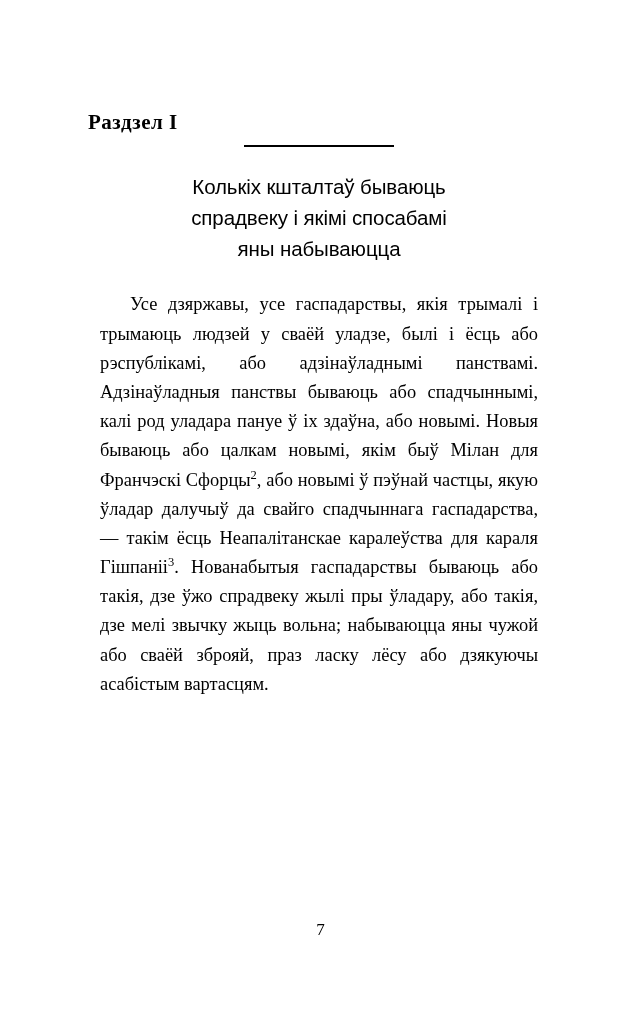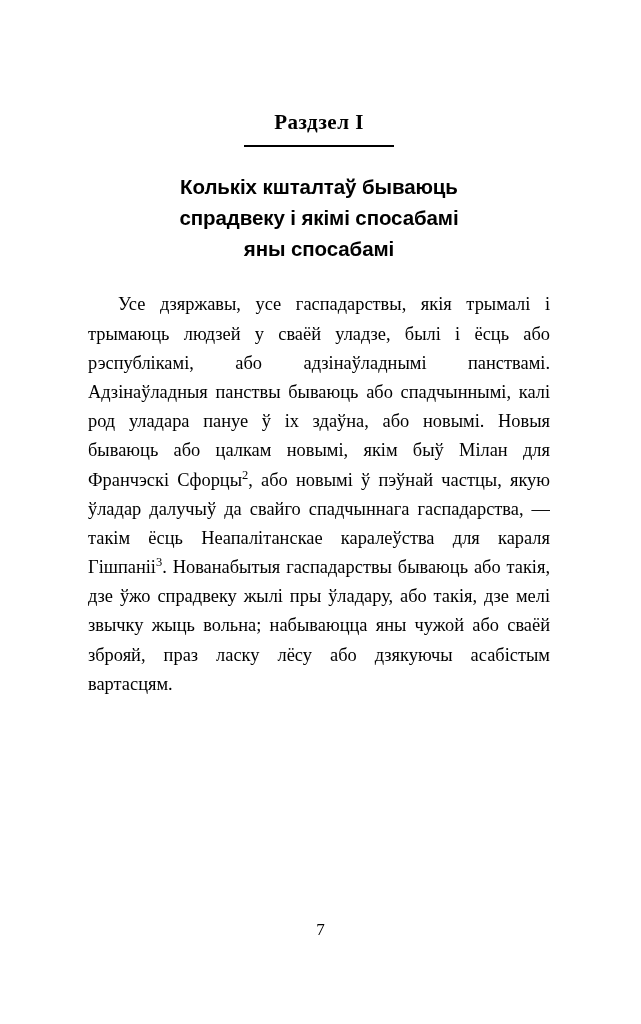--- a/index.html
+++ b/index.html
@@ -21,50 +21,50 @@
     position: relative;
     box-sizing: border-box;
   }
   .content {
     position: absolute;
     left: 88px;
     top: 110px;
     width: 462px;
   }
   .chapter-label {
-    text-align: center;
+    text-align: left;
     font-family: "Liberation Serif", serif;
     font-weight: bold;
     font-size: 21px;
     letter-spacing: 0.5px;
     margin: 0 0 10px 0;
   }
   .rule {
     width: 150px;
     height: 2px;
     background: #000;
     margin: 0 auto 24px auto;
   }
   .title {
     text-align: center;
     font-family: "Liberation Sans", sans-serif;
-    font-weight: bold;
+    font-weight: normal;
     font-size: 20.5px;
     line-height: 1.52;
     margin: 0 0 26px 0;
     letter-spacing: -0.1px;
   }
   .title .tline { display: block; }
   .body-text {
     font-family: "Liberation Serif", serif;
     font-size: 18.4px;
     line-height: 1.585;
     text-align: justify;
     text-justify: inter-word;
-    margin: 0;
+    margin: 12px;
     hyphens: manual;
   }
   .body-text .indent { display: inline-block; width: 30px; }
   sup {
     font-size: 0.68em;
     vertical-align: super;
     line-height: 0;
   }
   .folio {
     position: absolute;
@@ -83,21 +83,21 @@
 
   <div class="content">
 
     <h1 class="chapter-label">Раздзел I</h1>
 
     <div class="rule"></div>
 
     <h2 class="title">
       <span class="tline">Колькіх кшталтаў бываюць</span>
       <span class="tline">спрадвеку і якімі спосабамі</span>
-      <span class="tline">яны спосабамі</span>
+      <span class="tline">яны набываюцца</span>
     </h2>
 
     <p class="body-text"><span class="indent"></span><span>Усе дзяржавы, усе гаспадарствы, якія трымалі і трымаюць людзей у сваёй уладзе, былі і ёсць або рэспублікамі, або адзінаўладнымі панствамі. Адзінаўладныя панствы бываюць або спадчыннымі, калі род уладара пануе ў іх здаўна, або новымі. Новыя бываюць або цалкам новымі, якім быў Мілан для Франчэскі Сфорцы<sup>2</sup>, або новымі ў пэўнай частцы, якую ўладар далучыў да свайго спадчыннага гаспадарства, — такім ёсць Неапалітанскае каралеўства для караля Гішпаніі<sup>3</sup>. Нованабытыя гаспадарствы бываюць або такія, дзе ўжо спрадвеку жылі пры ўладару, або такія, дзе мелі звычку жыць вольна; набываюцца яны чужой або сваёй зброяй, праз ласку лёсу або дзякуючы асабістым вартасцям.</span></p>
 
   </div>
 
   <div class="folio">7</div>
 
 </div>
 

